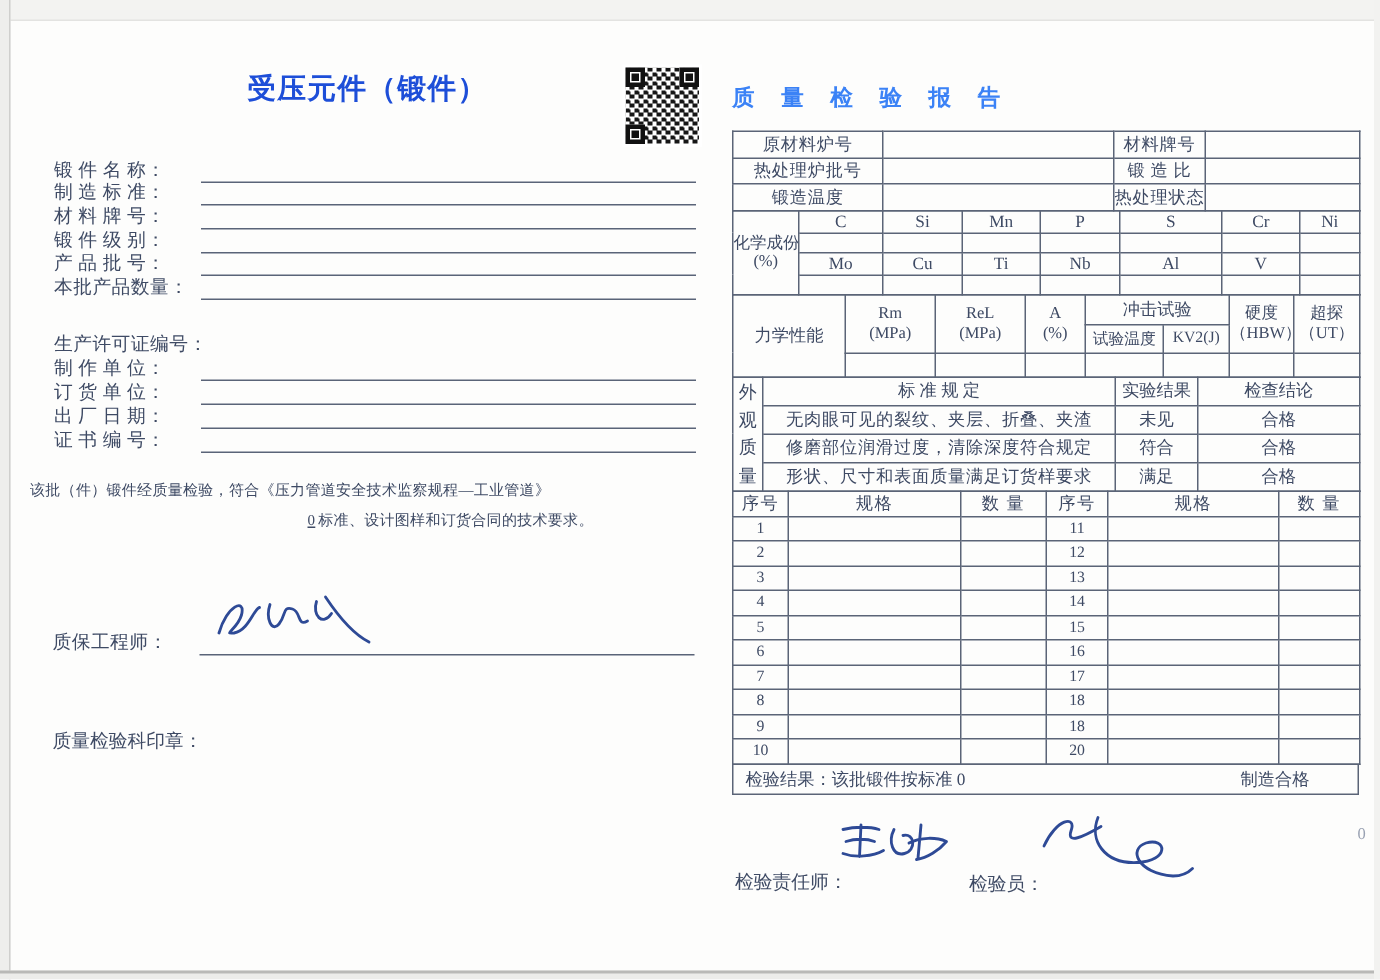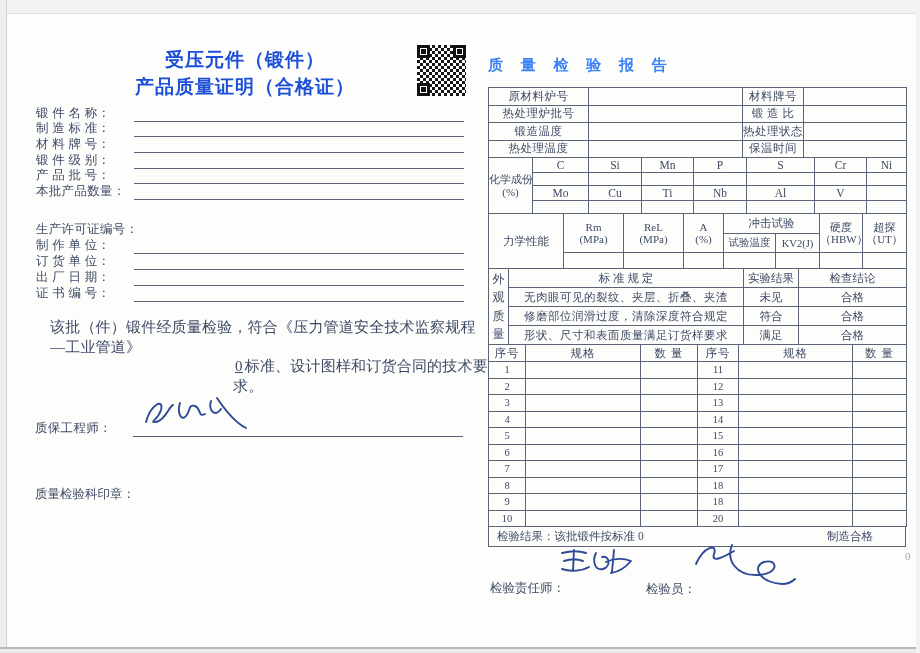--- a/index.html
+++ b/index.html
@@ -28,21 +28,21 @@
 
   .fields{position:absolute;left:36px;width:428px;}
   .f1{top:106px;}
   .f2{top:222px;}
   .fieldrow{display:flex;align-items:flex-end;height:15.7px;}
   .f2 .fieldrow{height:16px;}
   .flabel{font-size:12.5px;white-space:pre;width:94px;flex:0 0 94px;letter-spacing:.3px;}
   .fline{flex:1;border-bottom:1px solid #5a6478;height:13px;margin-left:4px;}
   .noline{height:16px;}
 
-  .statement{position:absolute;left:50px;top:318px;width:438px;font-size:15px;line-height:19.5px;letter-spacing:.2px;}
+  .statement{position:absolute;left:20px;top:318px;width:438px;font-size:10px;line-height:19.5px;letter-spacing:.2px;}
   .statement .ln2{padding-left:183px;}
   .unum{text-decoration:underline;padding:0 2px;}
 
   .qa-row{position:absolute;left:35px;top:420px;width:428px;display:flex;align-items:flex-end;}
   .qa-row .flabel{width:94px;flex:0 0 94px;font-size:12.5px;}
   .qa-row .fline{height:16px;}
   .seal-label{position:absolute;left:35px;top:486px;font-size:12.5px;}
 
   .sig{position:absolute;}
   .sig path{fill:none;stroke:#2e4a96;stroke-width:1.9;stroke-linecap:round;stroke-linejoin:round;}
@@ -82,21 +82,20 @@
 </head>
 <body>
 
 <div class="edge-top"></div>
 <div class="edge-left"></div>
 <div class="edge-bottom"></div>
 <div class="edge-right"></div>
 
 <div class="l-title">
   <div>受压元件（锻件）</div>
-  <div>产品质量证明（合格证）</div>
 </div>
 
 <div class="qr">
   <div class="fp tl">
       <i></i>
     </div>
   <div class="fp tr">
       <i></i>
     </div>
   <div class="fp bl">
@@ -194,26 +193,20 @@
     <tr>
       <td class="lbl">热处理炉批号</td>
       <td></td>
       <td class="lbl">锻 造 比</td>
       <td></td>
     </tr>
     <tr>
       <td class="lbl">锻造温度</td>
       <td></td>
       <td class="lbl">热处理状态</td>
-      <td></td>
-    </tr>
-    <tr>
-      <td class="lbl">热处理温度</td>
-      <td></td>
-      <td class="lbl">保温时间</td>
       <td></td>
     </tr>
   </tbody>
     </table>
 
   <table class="t-chem">
     <colgroup>
         <col style="width:44px">
         <col style="width:56px">
         <col style="width:53px">

